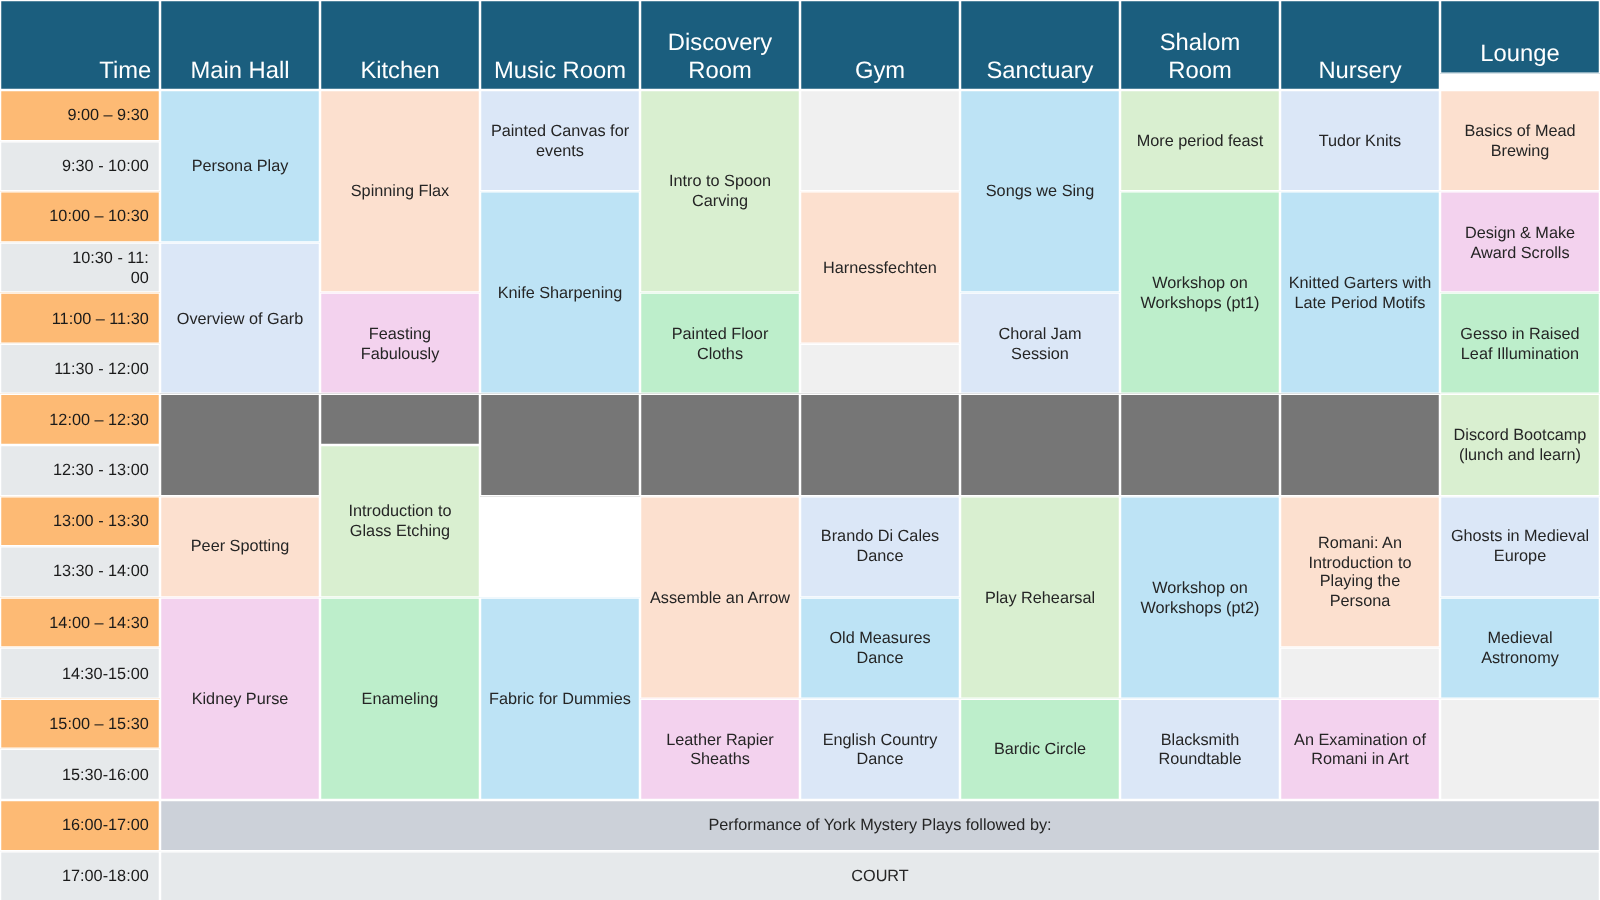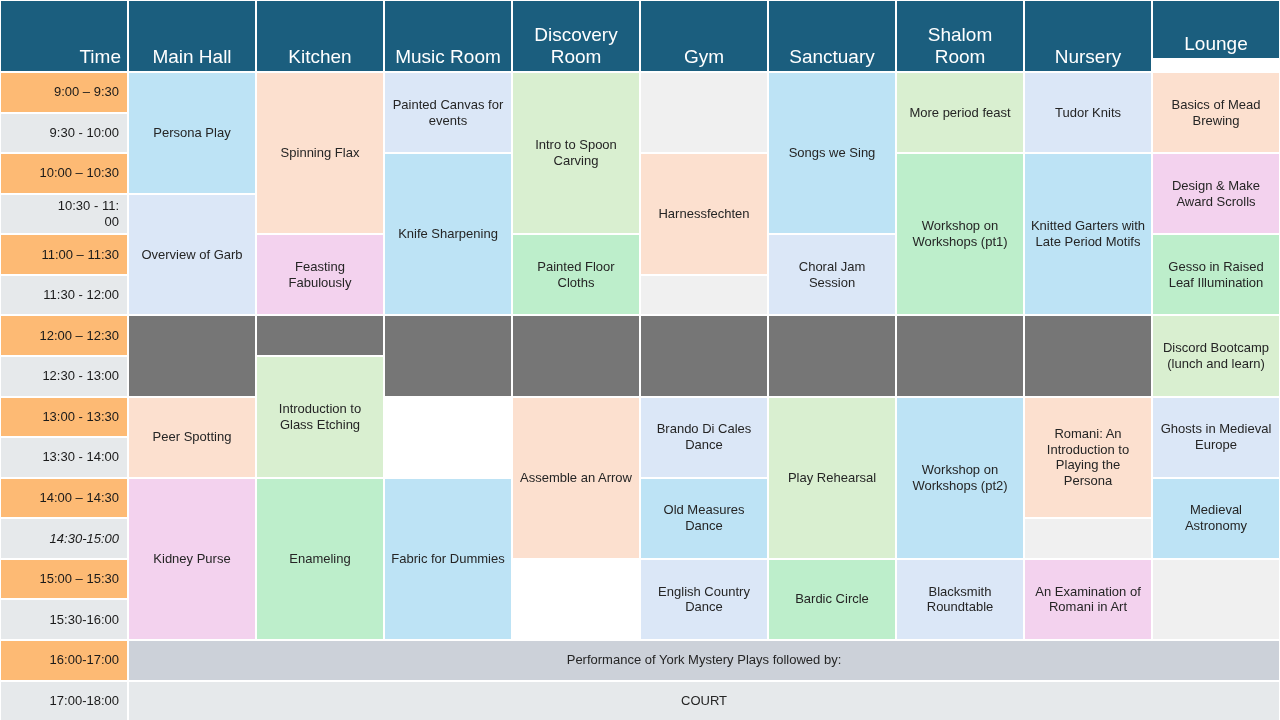--- a/index.html
+++ b/index.html
@@ -77,21 +77,21 @@
     <div class="cell timecell t-light" style="left: 0px; top: 112.57px; width: 128px; height: 40.57px;">9:30 - 10:00</div>
     <div class="cell timecell t-dark" style="left: 0px; top: 153.14px; width: 128px; height: 40.57px;">10:00 – 10:30</div>
     <div class="cell timecell t-light" style="left: 0px; top: 193.71px; width: 128px; height: 40.57px; padding-left: 40px;">10:30 - 11: 00</div>
     <div class="cell timecell t-dark" style="left: 0px; top: 234.28px; width: 128px; height: 40.57px;">11:00 – 11:30</div>
     <div class="cell timecell t-light" style="left: 0px; top: 274.85px; width: 128px; height: 40.57px;">11:30 - 12:00</div>
     <div class="cell timecell t-dark" style="left: 0px; top: 315.42px; width: 128px; height: 40.57px;">12:00 – 12:30</div>
     <div class="cell timecell t-light" style="left: 0px; top: 355.99px; width: 128px; height: 40.57px;">12:30 - 13:00</div>
     <div class="cell timecell t-dark" style="left: 0px; top: 396.56px; width: 128px; height: 40.57px;">13:00 - 13:30</div>
     <div class="cell timecell t-light" style="left: 0px; top: 437.13px; width: 128px; height: 40.57px;">13:30 - 14:00</div>
     <div class="cell timecell t-dark" style="left: 0px; top: 477.7px; width: 128px; height: 40.57px;">14:00 – 14:30</div>
-    <div class="cell timecell t-light" style="left: 0px; top: 518.27px; width: 128px; height: 40.57px; font-style: italic;">14:30-15:00</div>
+    <div class="cell timecell t-light" style="left: 0px; top: 518.27px; width: 128px; height: 40.57px;">14:30-15:00</div>
     <div class="cell timecell t-dark" style="left: 0px; top: 558.84px; width: 128px; height: 40.57px;">15:00 – 15:30</div>
     <div class="cell timecell t-light" style="left: 0px; top: 599.41px; width: 128px; height: 40.57px;">15:30-16:00</div>
     <div class="cell timecell t-dark" style="left: 0px; top: 639.98px; width: 128px; height: 40.57px;">16:00-17:00</div>
     <div class="cell timecell t-light" style="left: 0px; top: 680.55px; width: 128px; height: 40.57px;">17:00-18:00</div>
     <div class="cell c-blue" style="left: 128px; top: 72px; width: 128px; height: 121.71px;">Persona Play</div>
     <div class="cell c-paleblue" style="left: 128px; top: 193.71px; width: 128px; height: 121.71px;">Overview of Garb</div>
     <div class="cell blocked" style="left: 128px; top: 315.42px; width: 128px; height: 81.14px;"></div>
     <div class="cell c-peach" style="left: 128px; top: 396.56px; width: 128px; height: 81.14px;">Peer Spotting</div>
     <div class="cell c-pink" style="left: 128px; top: 477.7px; width: 128px; height: 162.28px;">Kidney Purse</div>
     <div class="cell c-peach" style="left: 256px; top: 72px; width: 128px; height: 162.28px;">Spinning Flax</div>
@@ -100,20 +100,21 @@
     <div class="cell c-green" style="left: 256px; top: 355.99px; width: 128px; height: 121.71px;">Introduction to Glass Etching</div>
     <div class="cell c-midgreen" style="left: 256px; top: 477.7px; width: 128px; height: 162.28px;">Enameling</div>
     <div class="cell c-paleblue" style="left: 384px; top: 72px; width: 128px; height: 81.14px;">Painted Canvas for events</div>
     <div class="cell c-blue" style="left: 384px; top: 153.14px; width: 128px; height: 162.28px; text-align: right;">Knife Sharpening</div>
     <div class="cell blocked" style="left: 384px; top: 315.42px; width: 128px; height: 81.14px;"></div>
     <div class="cell c-blue" style="left: 384px; top: 477.7px; width: 128px; height: 162.28px;">Fabric for Dummies</div>
     <div class="cell c-green" style="left: 512px; top: 72px; width: 128px; height: 162.28px;">Intro to Spoon Carving</div>
     <div class="cell c-midgreen" style="left: 512px; top: 234.28px; width: 128px; height: 81.14px;">Painted Floor Cloths</div>
     <div class="cell blocked" style="left: 512px; top: 315.42px; width: 128px; height: 81.14px;"></div>
     <div class="cell c-peach" style="left: 512px; top: 396.56px; width: 128px; height: 162.28px;">Assemble an Arrow</div>
+    <div class="cell c-pink" style="left: 512px; top: 558.84px; width: 128px; height: 81.14px;">Leather Rapier Sheaths</div>
     <div class="cell empty" style="left: 640px; top: 72px; width: 128px; height: 81.14px;"></div>
     <div class="cell c-peach" style="left: 640px; top: 153.14px; width: 128px; height: 121.71px;">Harnessfechten</div>
     <div class="cell empty" style="left: 640px; top: 274.85px; width: 128px; height: 40.57px;"></div>
     <div class="cell blocked" style="left: 640px; top: 315.42px; width: 128px; height: 81.14px;"></div>
     <div class="cell c-paleblue" style="left: 640px; top: 396.56px; width: 128px; height: 81.14px;">Brando Di Cales Dance</div>
     <div class="cell c-blue" style="left: 640px; top: 477.7px; width: 128px; height: 81.14px;">Old Measures Dance</div>
     <div class="cell c-paleblue" style="left: 640px; top: 558.84px; width: 128px; height: 81.14px;">English Country Dance</div>
     <div class="cell c-paleblue" style="left: 768px; top: 234.28px; width: 128px; height: 81.14px;">Choral Jam Session</div>
     <div class="cell c-blue" style="left: 768px; top: 72px; width: 128px; height: 162.28px;">Songs we Sing</div>
     <div class="cell blocked" style="left: 768px; top: 315.42px; width: 128px; height: 81.14px;"></div>

